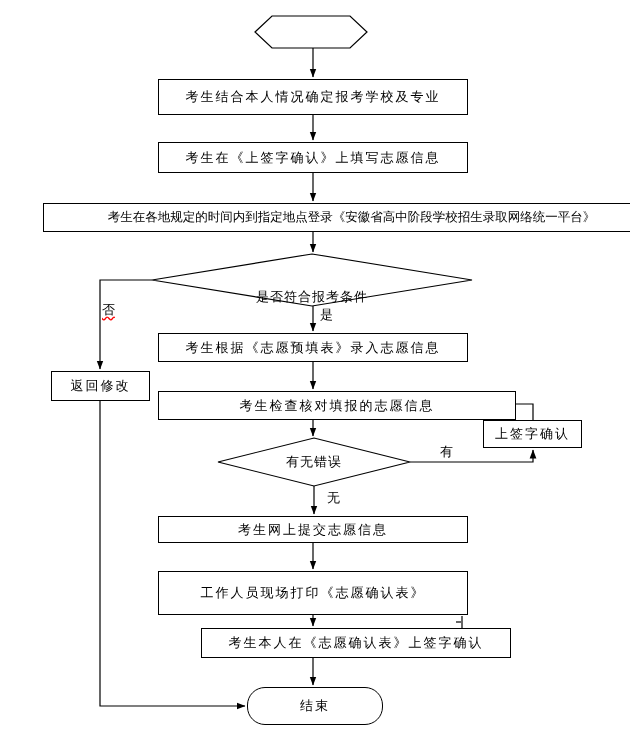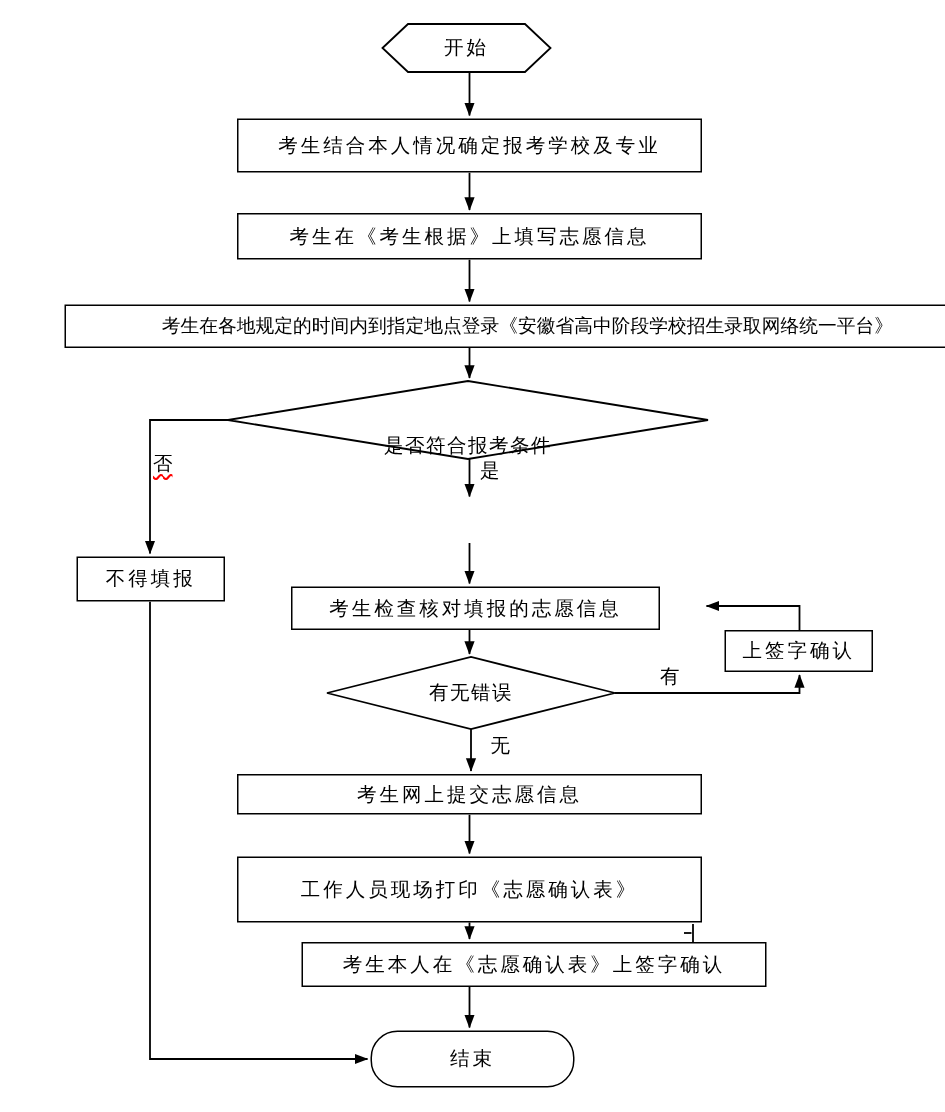--- a/index.html
+++ b/index.html
@@ -18,21 +18,21 @@
     font-size:13px;letter-spacing:2px;background:transparent;border:none;white-space:nowrap;
   }
   .edge-label{
     position:absolute;z-index:3;font-size:13px;letter-spacing:0;background:#fff;line-height:14px;
   }
   
   .n-step1{left:158px;top:79px;width:310px;height:36px;}
   .n-step2{left:158px;top:142px;width:310px;height:31px;}
   .n-step3{left:43px;top:203px;width:617px;height:29px;font-size:12.5px;letter-spacing:0;}
   .n-step4{left:158px;top:333px;width:310px;height:29px;}
-  .n-step5{left:158px;top:391px;width:246px;height:29px;margin-left:36px;}
+  .n-step5{left:158px;top:391px;width:358px;height:29px;}
   .n-step6{left:158px;top:516px;width:310px;height:27px;}
   .n-step7{left:158px;top:571px;width:310px;height:44px;}
   .n-step8{left:158px;top:628px;width:310px;height:30px;margin-left:43px;}
   .n-no{left:51px;top:371px;width:99px;height:30px;}
   .n-return{left:483px;top:420px;width:99px;height:28px;}
   .n-end{left:247px;top:687px;width:136px;height:38px;border-radius:18px;}
   .l-start{left:255px;top:16px;width:112px;height:32px;}
   .l-dec1{left:192px;top:266px;width:240px;height:28px;letter-spacing:1px;margin-top:17px;}
   .l-dec2{left:254px;top:448px;width:120px;height:28px;letter-spacing:1px;}
   .lbl-yes{left:320px;top:308px;}
@@ -75,33 +75,33 @@
       <polygon points="152,280 312,254 472,280 312,306"></polygon>
       <polygon points="218,462 314,438 410,462 314,486"></polygon>
     </g>
 
     <g stroke="#000" stroke-width="1.2">
       <path d="M462,616 V630"></path>
       <path d="M456,622 H461"></path>
     </g>
   </svg>
 
-  <div class="shape-label l-start">开始</div>
   <div class="shape-label l-dec1">是否符合报考条件</div>
   <div class="shape-label l-dec2">有无错误</div>
 
   <div class="node n-step1">考生结合本人情况确定报考学校及专业</div>
-  <div class="node n-step2">考生在《考生根据》上填写志愿信息</div>
+  <div class="node n-step2">考生在《上签字确认》上填写志愿信息</div>
   <div class="node n-step3">考生在各地规定的时间内到指定地点登录《安徽省高中阶段学校招生录取网络统一平台》</div>
+  <div class="node n-step4">考生根据《志愿预填表》录入志愿信息</div>
   <div class="node n-step5">考生检查核对填报的志愿信息</div>
   <div class="node n-step6">考生网上提交志愿信息</div>
   <div class="node n-step7">工作人员现场打印《志愿确认表》</div>
   <div class="node n-step8">考生本人在《志愿确认表》上签字确认</div>
 
-  <div class="node n-no">不得填报</div>
+  <div class="node n-no">返回修改</div>
   <div class="node n-return">上签字确认</div>
 
   <div class="node n-end">结束</div>
 
   <span class="edge-label lbl-yes">是</span>
   <span class="edge-label lbl-no">否</span>
   <span class="edge-label lbl-has">有</span>
   <span class="edge-label lbl-none">无</span>
 
 </div>

